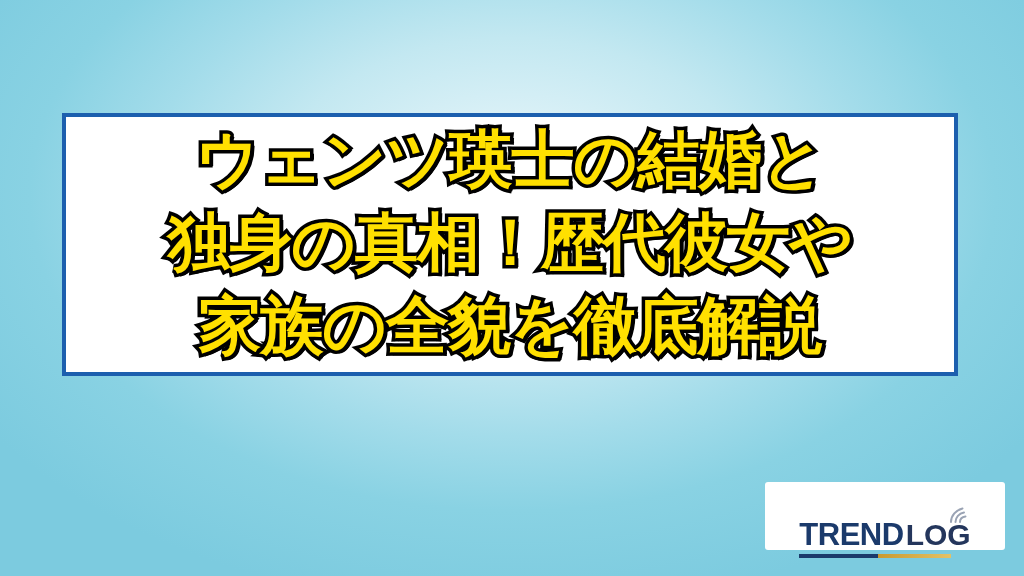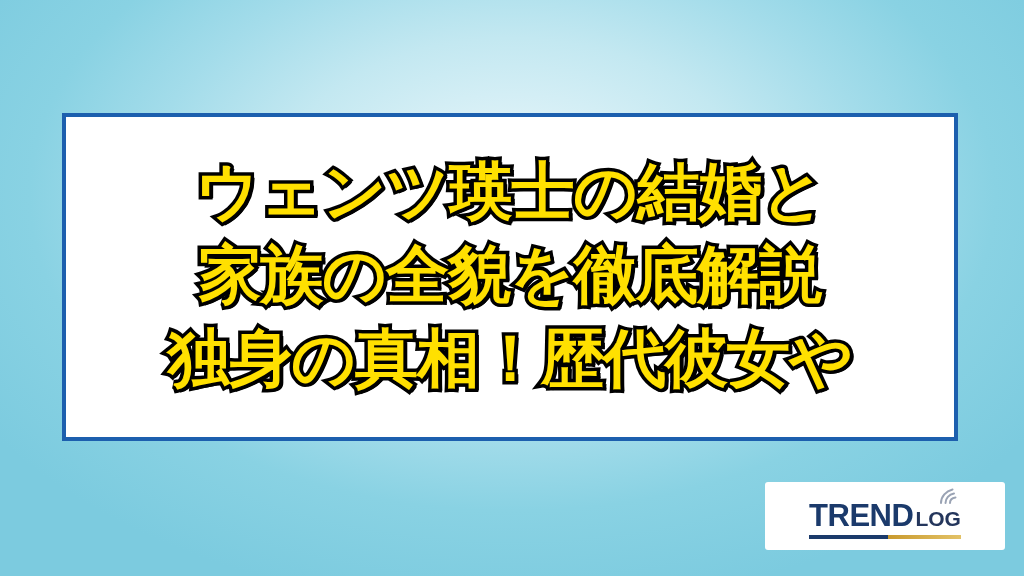--- a/index.html
+++ b/index.html
@@ -28,21 +28,21 @@
         #7ccbdf 100%);
     overflow: hidden;
   }
 
   
   .card {
     position: absolute;
     left: 62px;
     top: 113px;
     width: 896px;
-    height: 328px;
+    height: 263px;
     background: #ffffff;
     border: 4px solid #1c5fae;
     box-sizing: border-box;
     display: flex;
     flex-direction: column;
     align-items: center;
     justify-content: center;
   }
 
   .title-block {
@@ -71,21 +71,20 @@
   
   .logo-badge {
     position: absolute;
     left: 765px;
     top: 482px;
     width: 240px;
     height: 68px;
     background: #ffffff;
     border-radius: 3px;
     display: flex;
-    align-items: center;
     justify-content: center;
   }
 
   .logo-inner {
     position: relative;
     display: flex;
     align-items: flex-end;
     margin-top: -2px;
   }
 
@@ -112,21 +111,21 @@
     line-height: 1;
     background: linear-gradient(100deg, #c08a1e 0%, #d9a93c 35%, #e7c96d 75%, #efdda0 100%);
     -webkit-background-clip: text;
     background-clip: text;
     color: transparent;
   }
 
   .logo-log {
     font-family: "Liberation Sans", "DejaVu Sans", sans-serif;
     font-weight: 600;
-    font-size: 21px;
+    font-size: 30px;
     letter-spacing: 0px;
     color: #24365c;
     line-height: 1;
     margin-left: 2px;
   }
 
   .logo-underline {
     position: absolute;
     left: 0px;
     bottom: -8px;
@@ -147,22 +146,22 @@
   .logo-signal svg { display: block; }
 </style>
 </head>
 <body>
 
 <div id="thumbnail">
 
   <div class="card">
     <div class="title-block">
       <span class="title-line">ウェンツ瑛士の結婚と</span>
+      <span class="title-line">独身の真相！歴代彼女や</span>
       <span class="title-line">家族の全貌を徹底解説</span>
-      <span class="title-line">独身の真相！歴代彼女や</span>
     </div>
   </div>
 
   <div class="logo-badge">
     <div class="logo-inner">
       <div class="logo-words">
         <span class="logo-trend">TREND</span>
         <span class="logo-log">LOG</span>
         <span class="logo-underline"></span>
         <span class="logo-signal">

